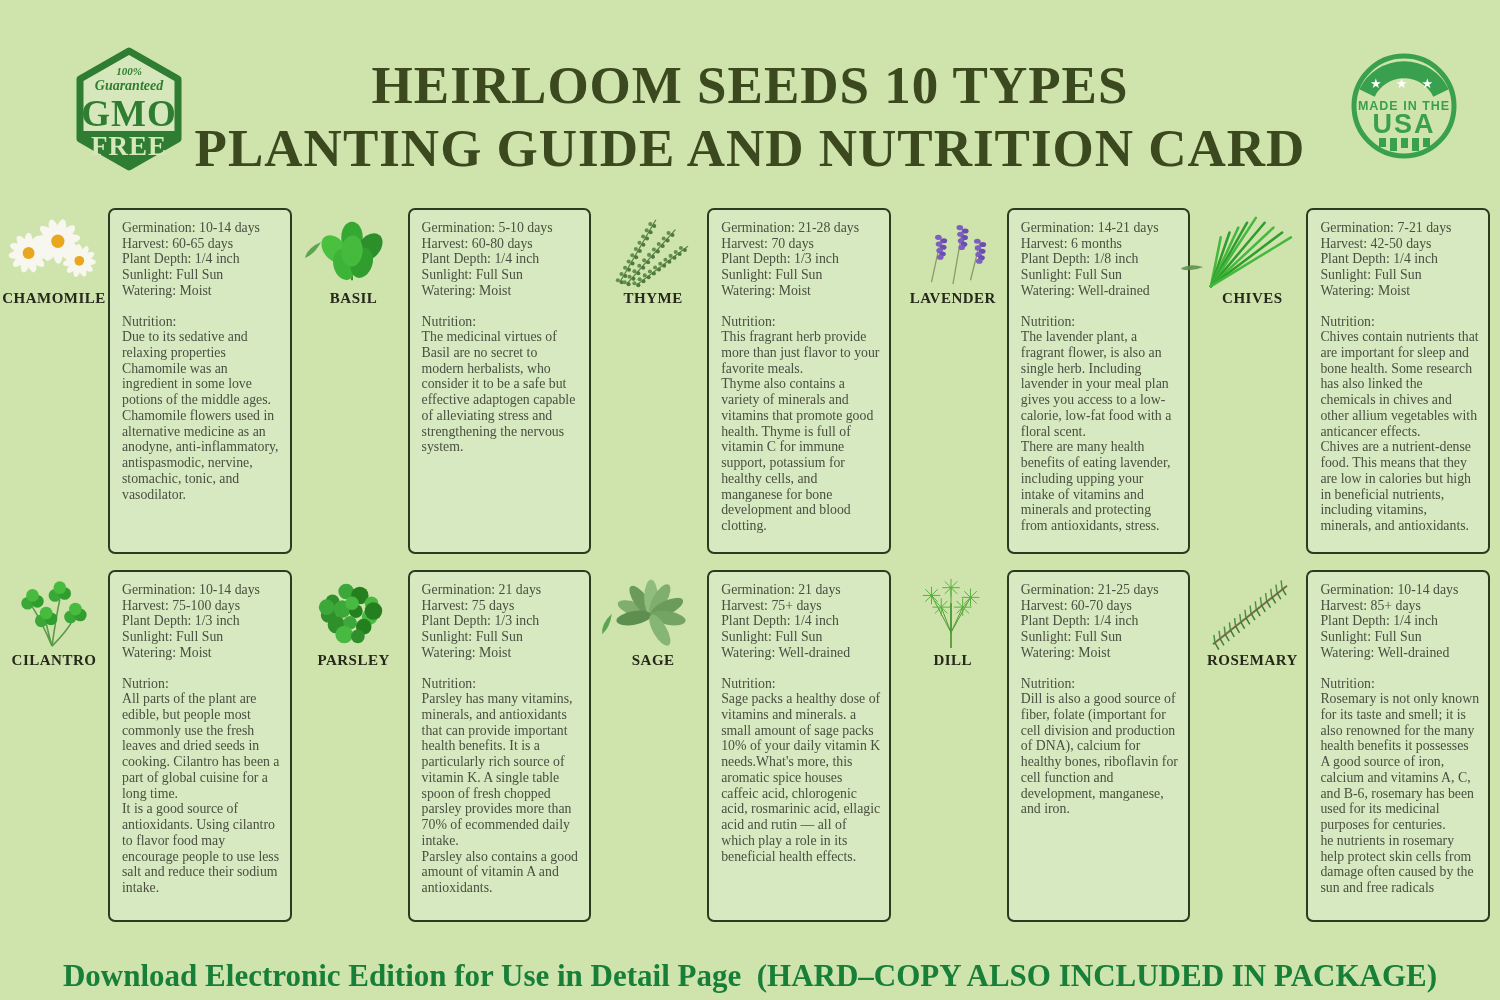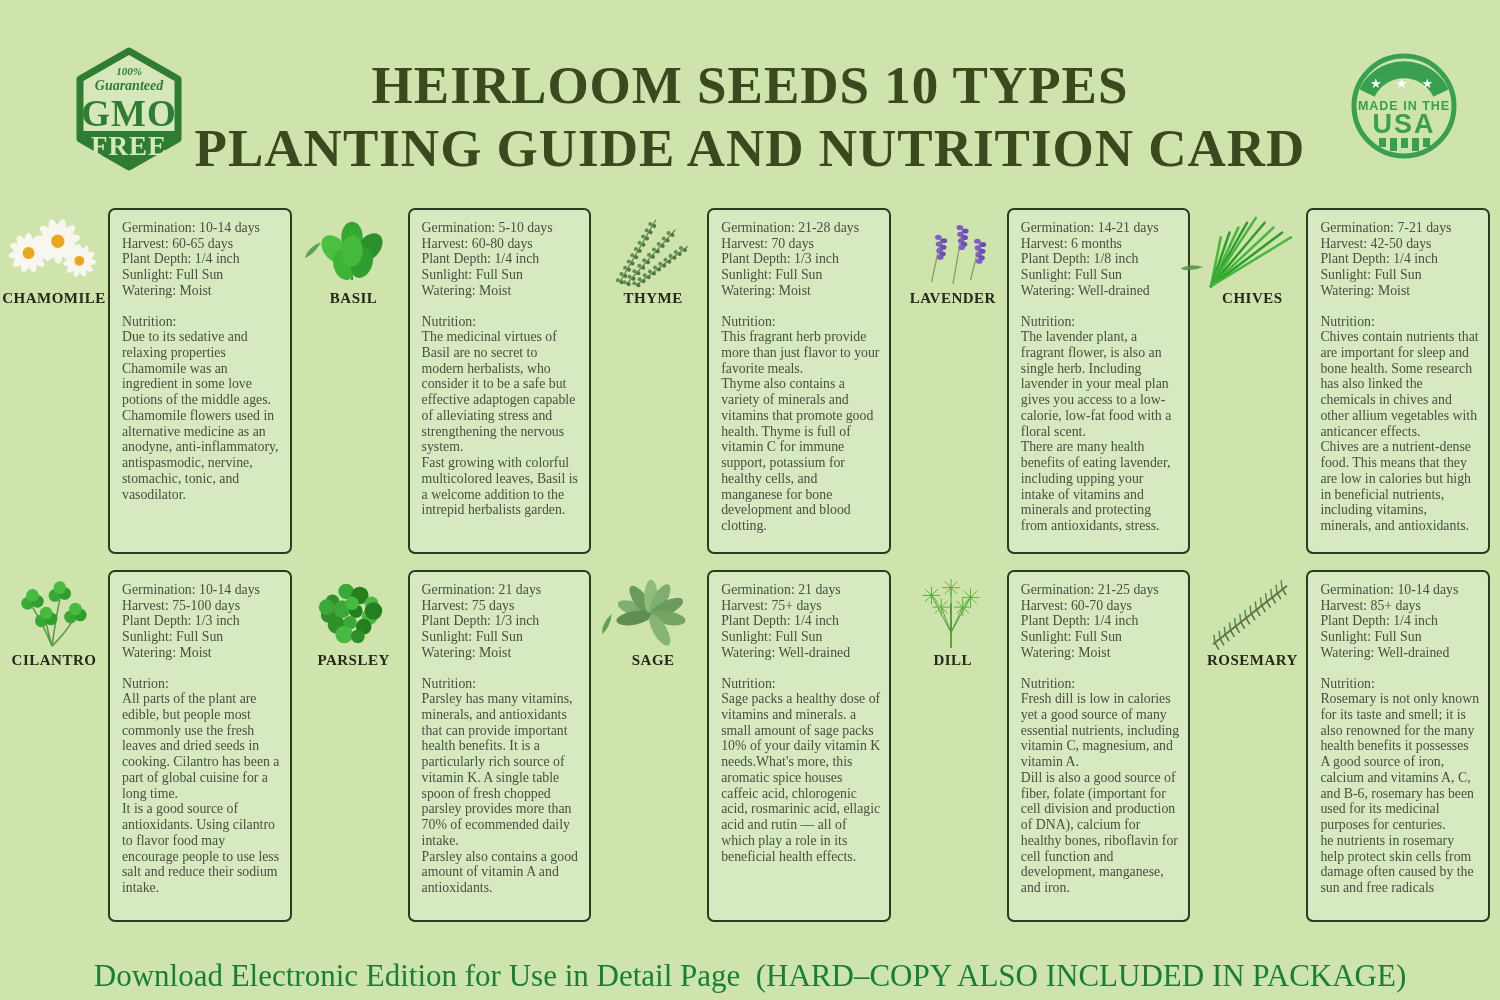--- a/index.html
+++ b/index.html
@@ -45,21 +45,21 @@
   .nutrition-gap{height:15px;}
 
   
   .leaf-deco{position:absolute;width:20px;height:20px;opacity:0.85;}
   .deco-1{left:303px;top:240px;}
   .deco-2{left:1182px;top:258px;transform:rotate(40deg);}
   .deco-3{left:597px;top:614px;transform:rotate(-20deg);}
 
   
   .footer{position:absolute;left:0;bottom:6px;width:1500px;text-align:center;
-          color:var(--footer);font-weight:normal;font-size:31px;white-space:pre;}
+          color:var(--footer);font-weight:bold;font-size:31px;white-space:pre;}
 </style>
 </head>
 <body>
 
 <div class="header">
 
   <svg class="gmo-badge" viewBox="0 0 118 126">
     <polygon points="59,5 108,33 108,93 59,121 10,93 10,33" fill="#d6e8bb" stroke="#2e7d32" stroke-width="7" stroke-linejoin="round"></polygon>
     <text x="59" y="29" class="gmo-top">100%</text>
     <text x="59" y="44" class="gmo-guaranteed">Guaranteed</text>
@@ -166,21 +166,20 @@
           <div class="stat-line">Germination: 5-10 days</div>
           <div class="stat-line">Harvest: 60-80 days</div>
           <div class="stat-line">Plant Depth: 1/4 inch</div>
           <div class="stat-line">Sunlight: Full Sun</div>
           <div class="stat-line">Watering: Moist</div>
         </div>
       <div class="nutrition-gap"></div>
       <div class="nutrition-label">Nutrition:</div>
       <div class="nutrition-paragraphs">
           <div class="nutrition-paragraph">The medicinal virtues of Basil are no secret to modern herbalists, who consider it to be a safe but effective adaptogen capable of alleviating stress and strengthening the nervous system.</div>
-          <div class="nutrition-paragraph">Fast growing with colorful multicolored leaves, Basil is a welcome addition to the intrepid herbalists garden.</div>
         </div>
     </div>
   </div>
 
   <div class="herb-unit">
     <div class="herb-side">
       <div class="herb-image"><svg viewBox="0 0 100 80" width="100" height="78">
             <line x1="18" y1="72" x2="55" y2="8" stroke="#5d7a4c" stroke-width="1.2"></line>
             <circle cx="20.0" cy="72.0" r="2.1" fill="#4e7a40"></circle>
             <circle cx="16.0" cy="70.0" r="2.1" fill="#60904e"></circle>
@@ -505,21 +504,20 @@
       <div class="card-stats">
           <div class="stat-line">Germination: 21-25 days</div>
           <div class="stat-line">Harvest: 60-70 days</div>
           <div class="stat-line">Plant Depth: 1/4 inch</div>
           <div class="stat-line">Sunlight: Full Sun</div>
           <div class="stat-line">Watering: Moist</div>
         </div>
       <div class="nutrition-gap"></div>
       <div class="nutrition-label">Nutrition:</div>
       <div class="nutrition-paragraphs">
-          <div class="nutrition-paragraph">Fresh dill is low in calories yet a good source of many essential nutrients, including vitamin C, magnesium, and vitamin A.</div>
           <div class="nutrition-paragraph">Dill is also a good source of fiber, folate (important for cell division and production of DNA), calcium for healthy bones, riboflavin for cell function and development, manganese, and iron.</div>
         </div>
     </div>
   </div>
 
   <div class="herb-unit">
     <div class="herb-side">
       <div class="herb-image"><svg viewBox="0 0 100 80" width="100" height="78">
             <line x1="12" y1="72" x2="88" y2="12" stroke="#7a6a4e" stroke-width="2"></line>
             <line x1="14.0" y1="70.5" x2="18.0" y2="77.5" stroke="#3f7a36" stroke-width="1.5"></line>

